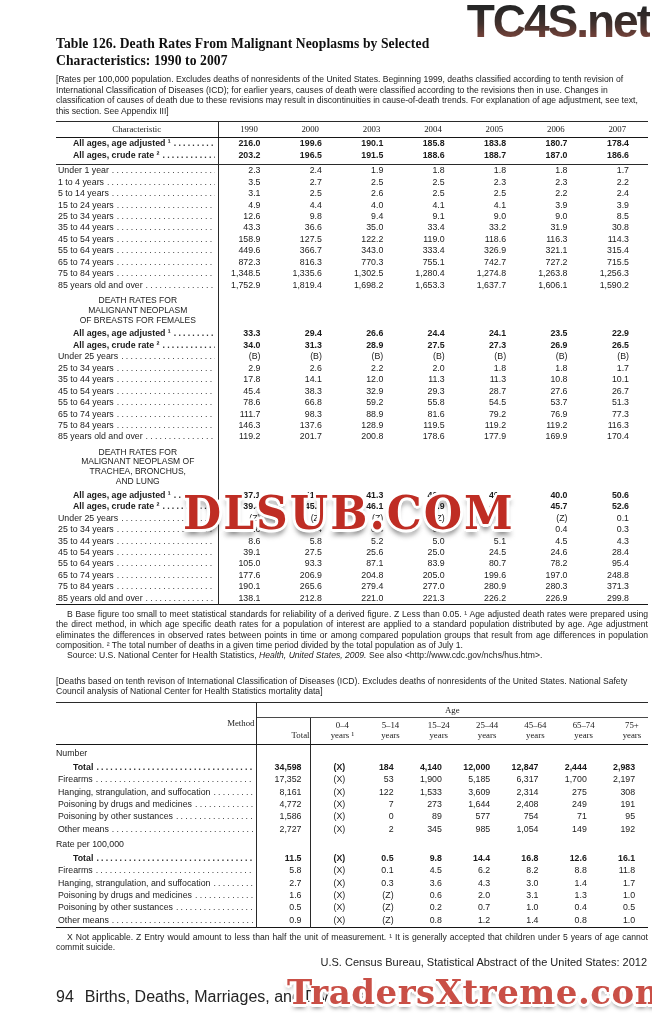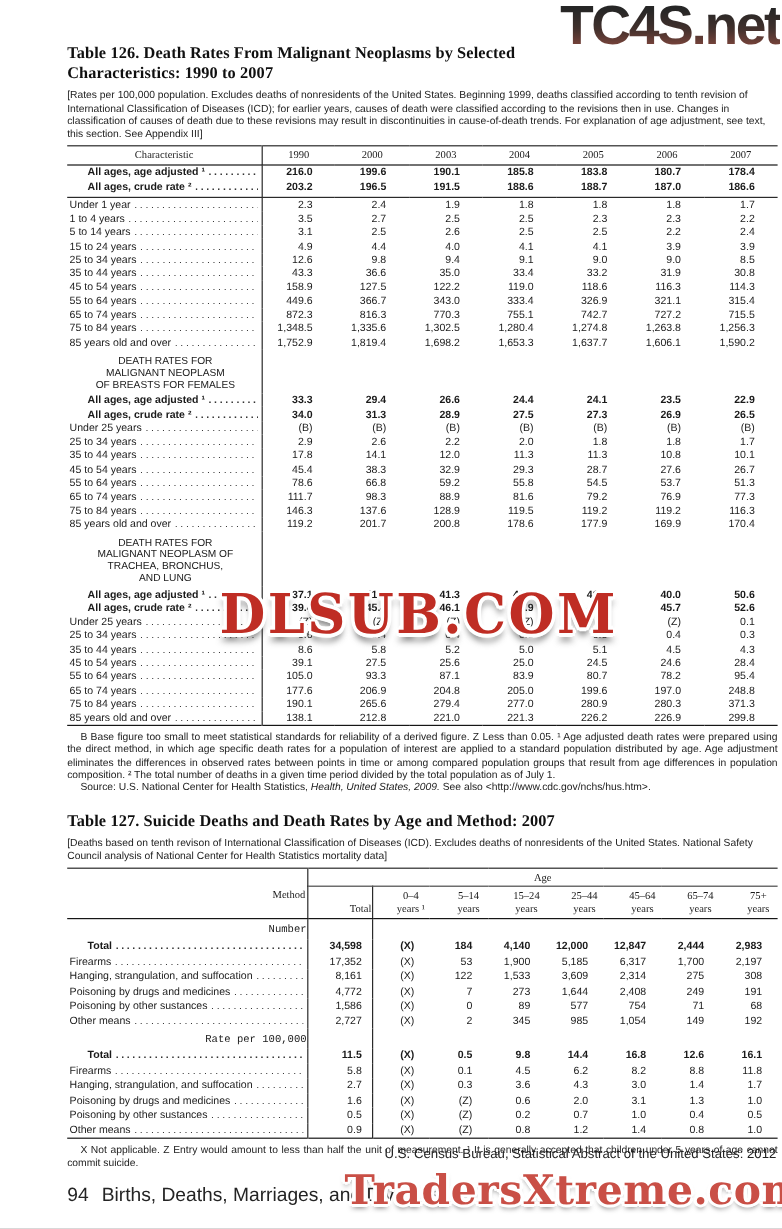--- a/index.html
+++ b/index.html
@@ -50,21 +50,21 @@
   #t127 .tot-th{text-align:right;padding-right:7px;border-right:1px solid #2a2a2a;}
   #t127 .agecol-th{text-align:center;}
   #t127 td{line-height:11.2px;padding:0.6px 0;}
   #t127 td:first-child{border-right:1px solid #2a2a2a;}
   #t127 td:nth-child(2){border-right:1px solid #2a2a2a;padding-right:8px;}
   #t127 .val{padding-right:13px;}
   #t127 td:nth-child(2).val{padding-right:8px;}
   #t127 .lbl-cell{padding-left:2px;}
   #t127 tr.b .lbl{padding-left:15px;}
   #t127 tr.group td{padding:3.5px 0 2px 0;}
-  #t127 .grp{text-align:right;font-family:Liberation Mono, monospace;}
+  #t127 .grp{text-align:left;}
 
   
   .footer{position:absolute;left:56px;top:988px;font-size:16px;color:#242424;}
   .footer .pageno{margin-right:11px;}
   .census-line{position:absolute;right:5px;top:956px;font-size:11px;color:#222;}
 
   
   .wm{position:absolute;pointer-events:none;white-space:nowrap;}
   .wm-top{top:-6px;right:2px;font-family:"Liberation Sans",sans-serif;font-weight:bold;
           font-size:46px;letter-spacing:-2px;color:#3b2f2d;
@@ -640,21 +640,20 @@
             <td class="val">226.9</td>
             <td class="val">299.8</td>
           </tr>
         </tbody>
     </table>
 
     <p class="fnote">B Base figure too small to meet statistical standards for reliability of a derived figure. Z Less than 0.05. ¹ Age adjusted death rates were prepared using the direct method, in which  age specific death rates for a population of interest are applied to a standard population distributed by age. Age adjustment eliminates the differences in observed rates between points in time or among compared population groups that result from age differences in population composition. ² The total number of deaths in a given time period divided by the total population as of July 1.</p>
     <p class="fnote src"><span>Source: U.S. National Center for Health Statistics, </span><i>Health, United States, 2009.</i><span> See also &lt;http://www.cdc.gov/nchs/hus.htm&gt;.</span></p>
 
     <div class="t127-block">
-      <h1 class="tbl-title">Table 127.  Suicide Deaths and Death Rates by Age and Method: 2007</h1>
       <p class="note">[Deaths based on tenth revison of International Classification of Diseases (ICD). Excludes deaths of nonresidents of the United States. National Safety Council analysis of National Center for Health Statistics mortality data]</p>
 
       <table id="t127">
         <colgroup>
           <col style="width:200px">
           <col style="width:54px">
           <col style="width:48.3px">
             <col style="width:48.3px">
             <col style="width:48.3px">
             <col style="width:48.3px">
@@ -784,21 +783,21 @@
                   <span class="dots">..........................................................................................</span>
                 </div>
               </td>
               <td class="val">1,586</td>
               <td class="val">(X)</td>
               <td class="val">0</td>
               <td class="val">89</td>
               <td class="val">577</td>
               <td class="val">754</td>
               <td class="val">71</td>
-              <td class="val">68</td>
+              <td class="val">95</td>
             </tr>
             <tr>
               <td class="lbl-cell">
                 <div class="lbl">
                   <span class="t">Other means</span>
                   <span class="dots">..........................................................................................</span>
                 </div>
               </td>
               <td class="val">2,727</td>
               <td class="val">(X)</td>

